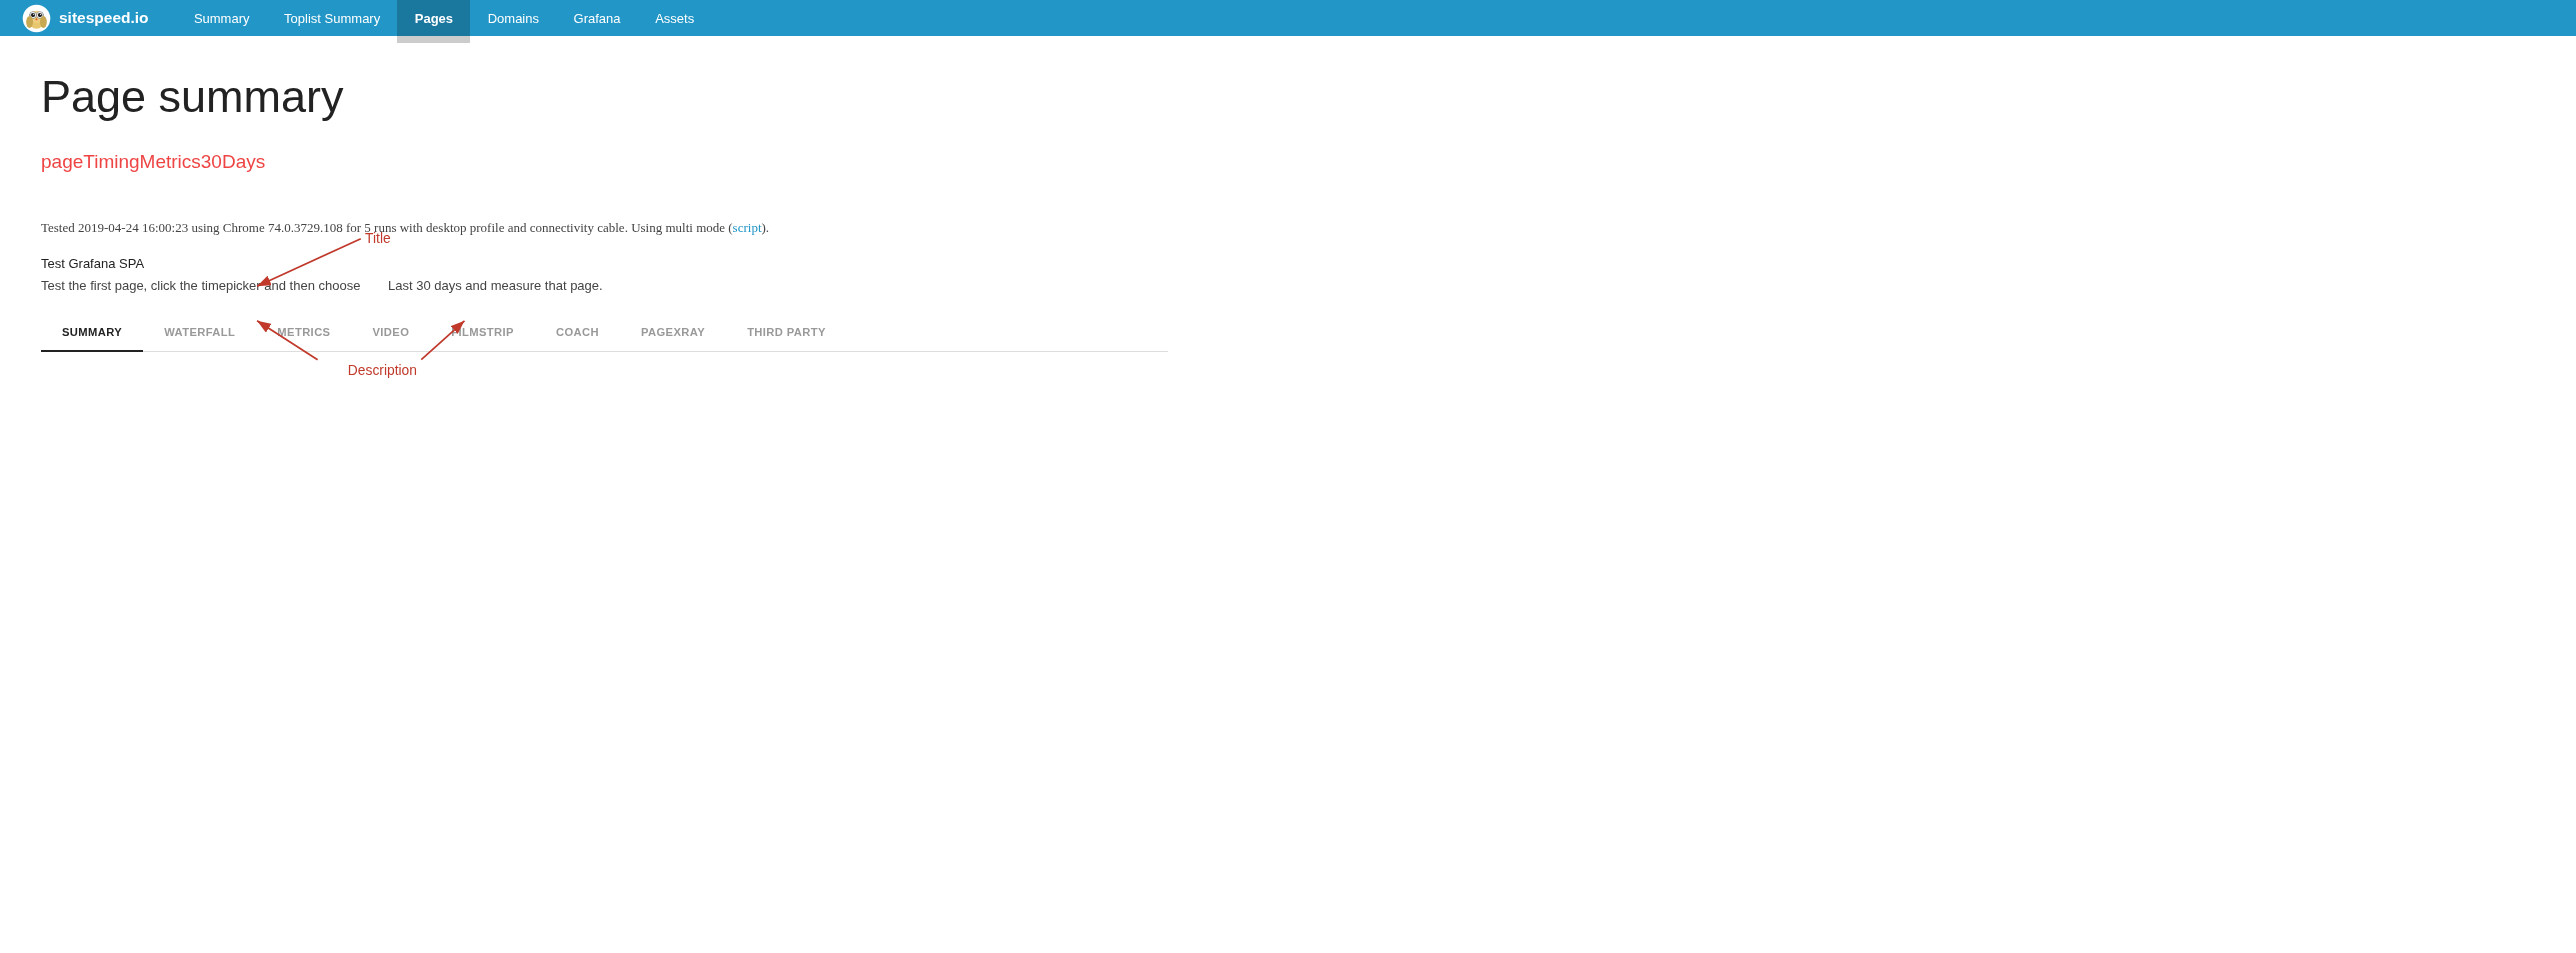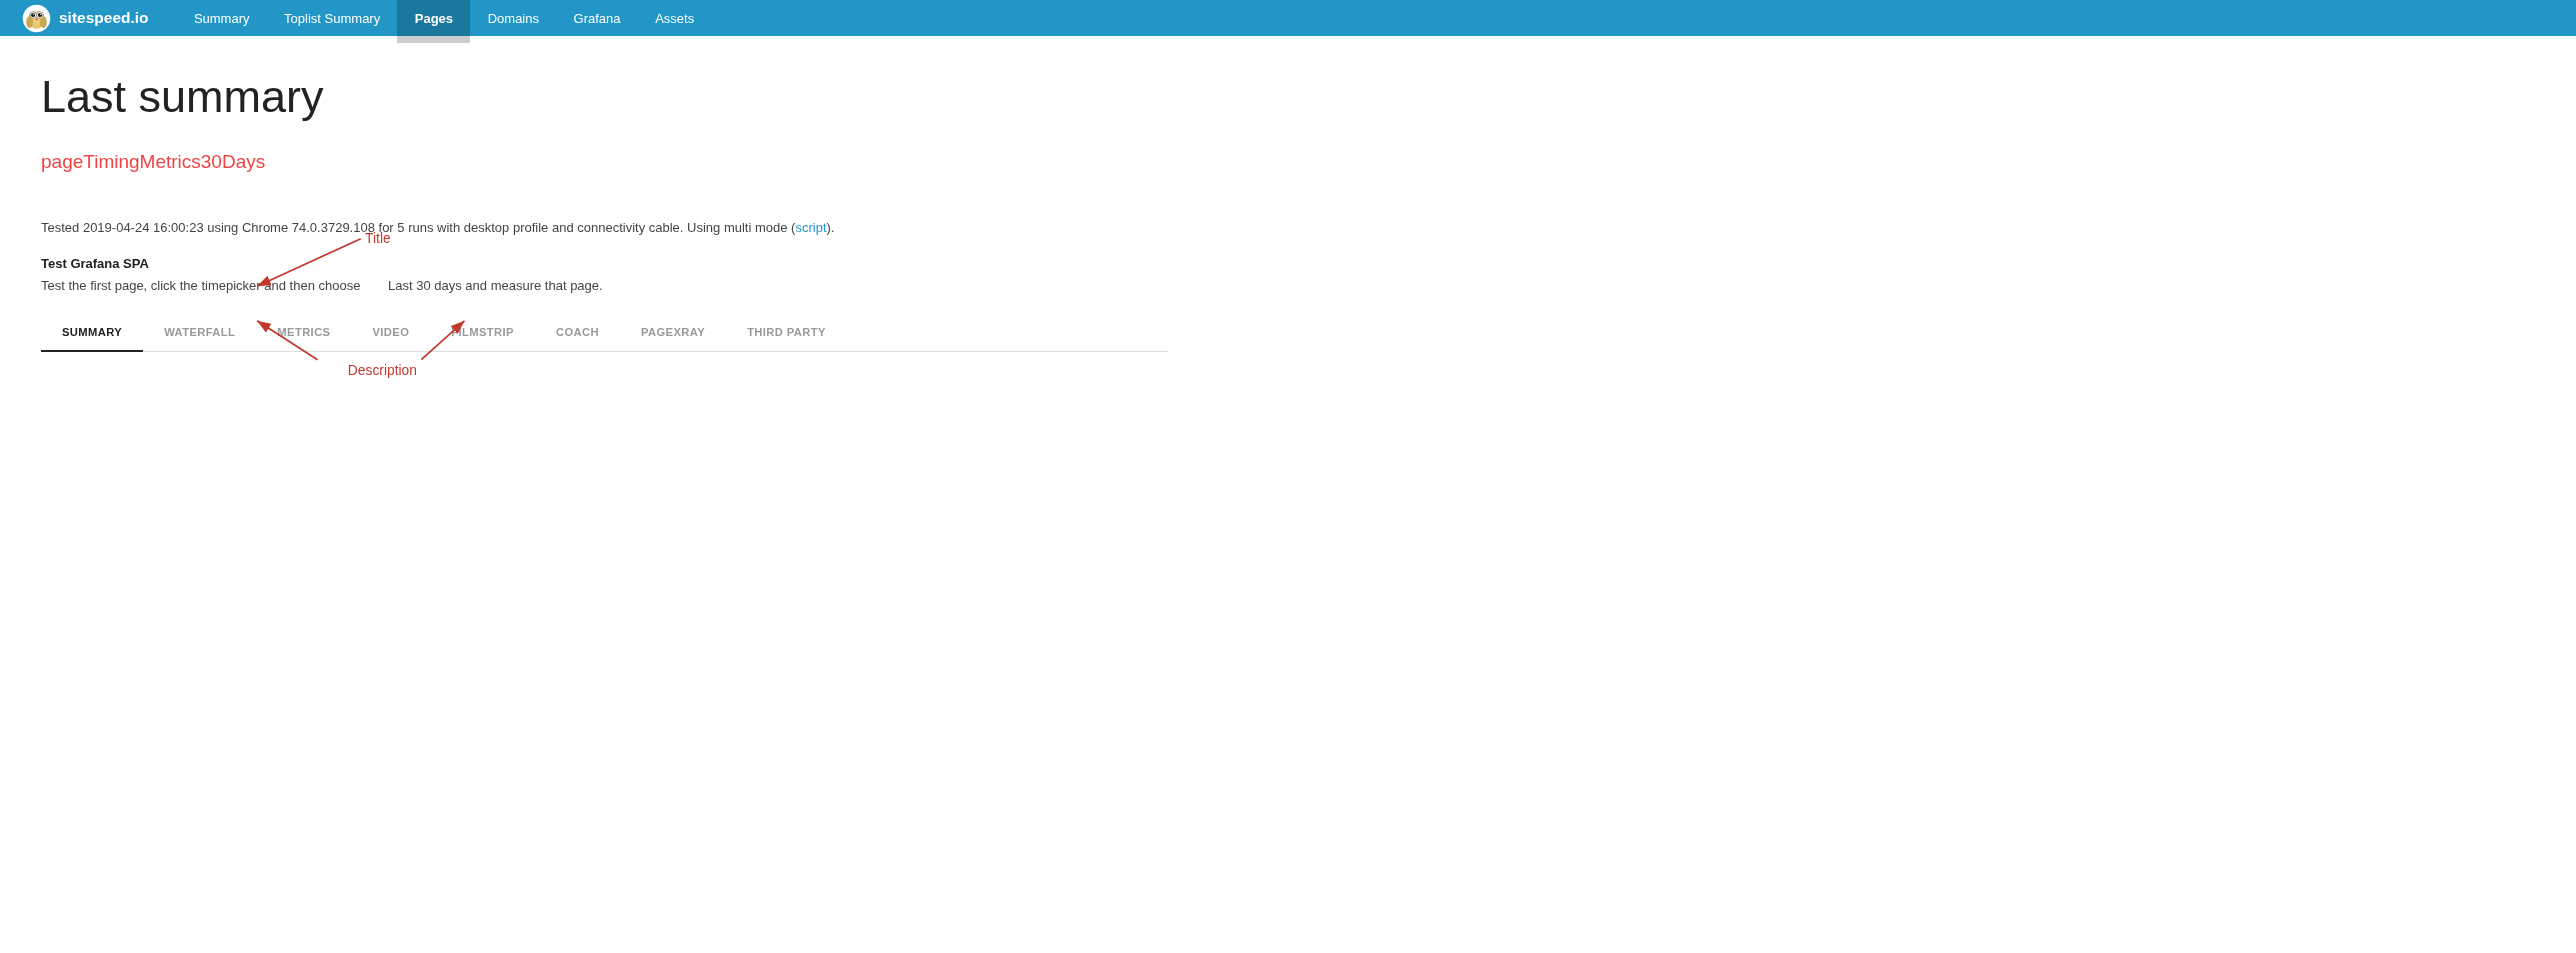--- a/index.html
+++ b/index.html
@@ -83,29 +83,30 @@
       font-size: 19px;
       margin-bottom: 24px;
       display: inline-block;
     }
 
     .test-info {
       font-size: 13px;
       color: #444;
       margin: 21px 0 17.3px 0;
       line-height: 1.6;
+      font-family: Liberation Serif, serif;
     }
 
     .test-info a {
       color: #2196c7;
       text-decoration: none;
     }
 
     .page-script-title {
-      font-weight: 700;
+      font-weight: 400;
       font-size: 13px;
       color: #222;
       margin-bottom: 5.2px;
     }
 
     .page-script-desc {
       font-size: 13px;
       color: #444;
       line-height: 1.6;
     }
@@ -205,21 +206,21 @@
       <a href="#">Grafana</a>
     </li>
     <li>
       <a href="#">Assets</a>
     </li>
   </ul>
 </nav>
 
 <div class="content">
 
-  <h1 class="page-title">Last summary</h1>
+  <h1 class="page-title">Page summary</h1>
 
   <a class="page-link" href="#">pageTimingMetrics30Days</a>
 
   <p class="test-info">
     <span>Tested 2019-04-24 16:00:23 using Chrome 74.0.3729.108 for 5 runs with desktop profile and connectivity cable. Using multi mode (</span><a href="#">script</a><span>).</span>
   </p>
 
   
   <div style="position:relative; margin-bottom: 17.3px;">
 

